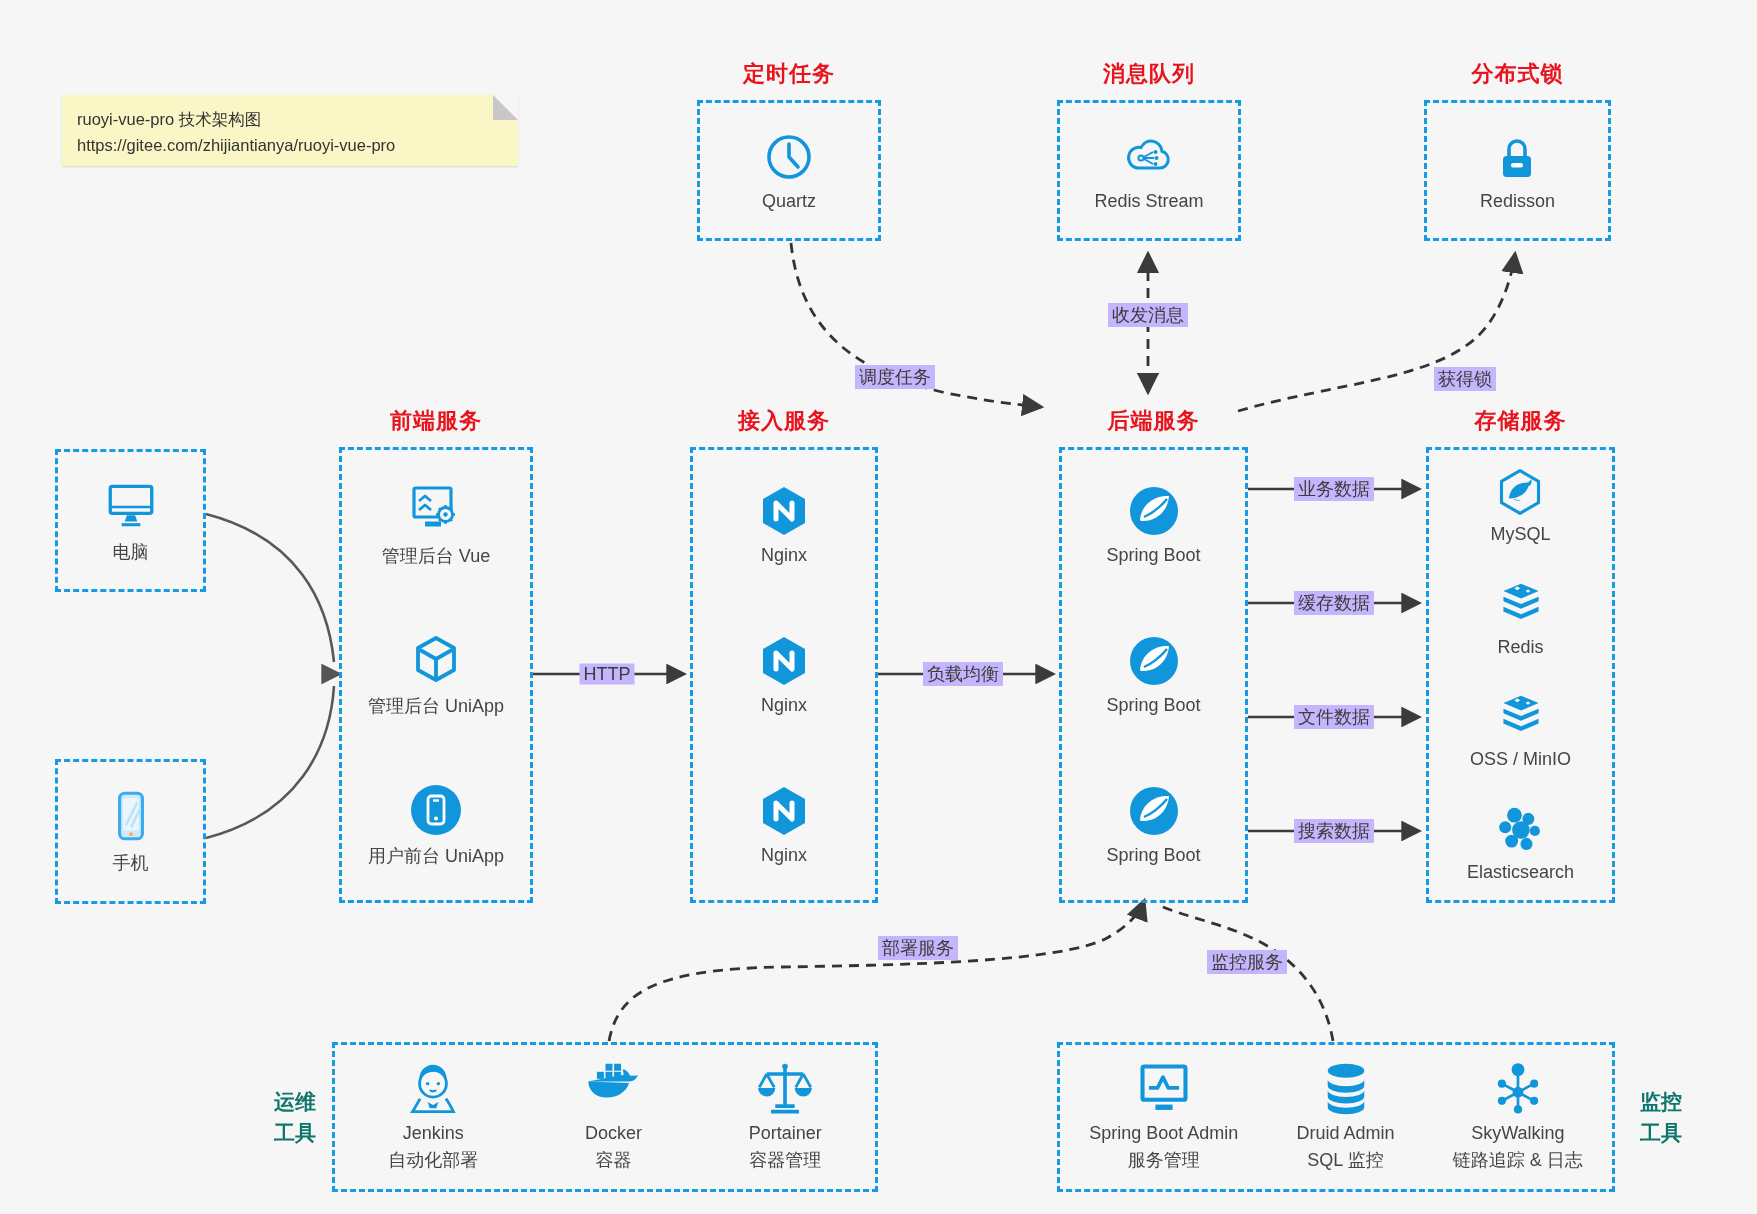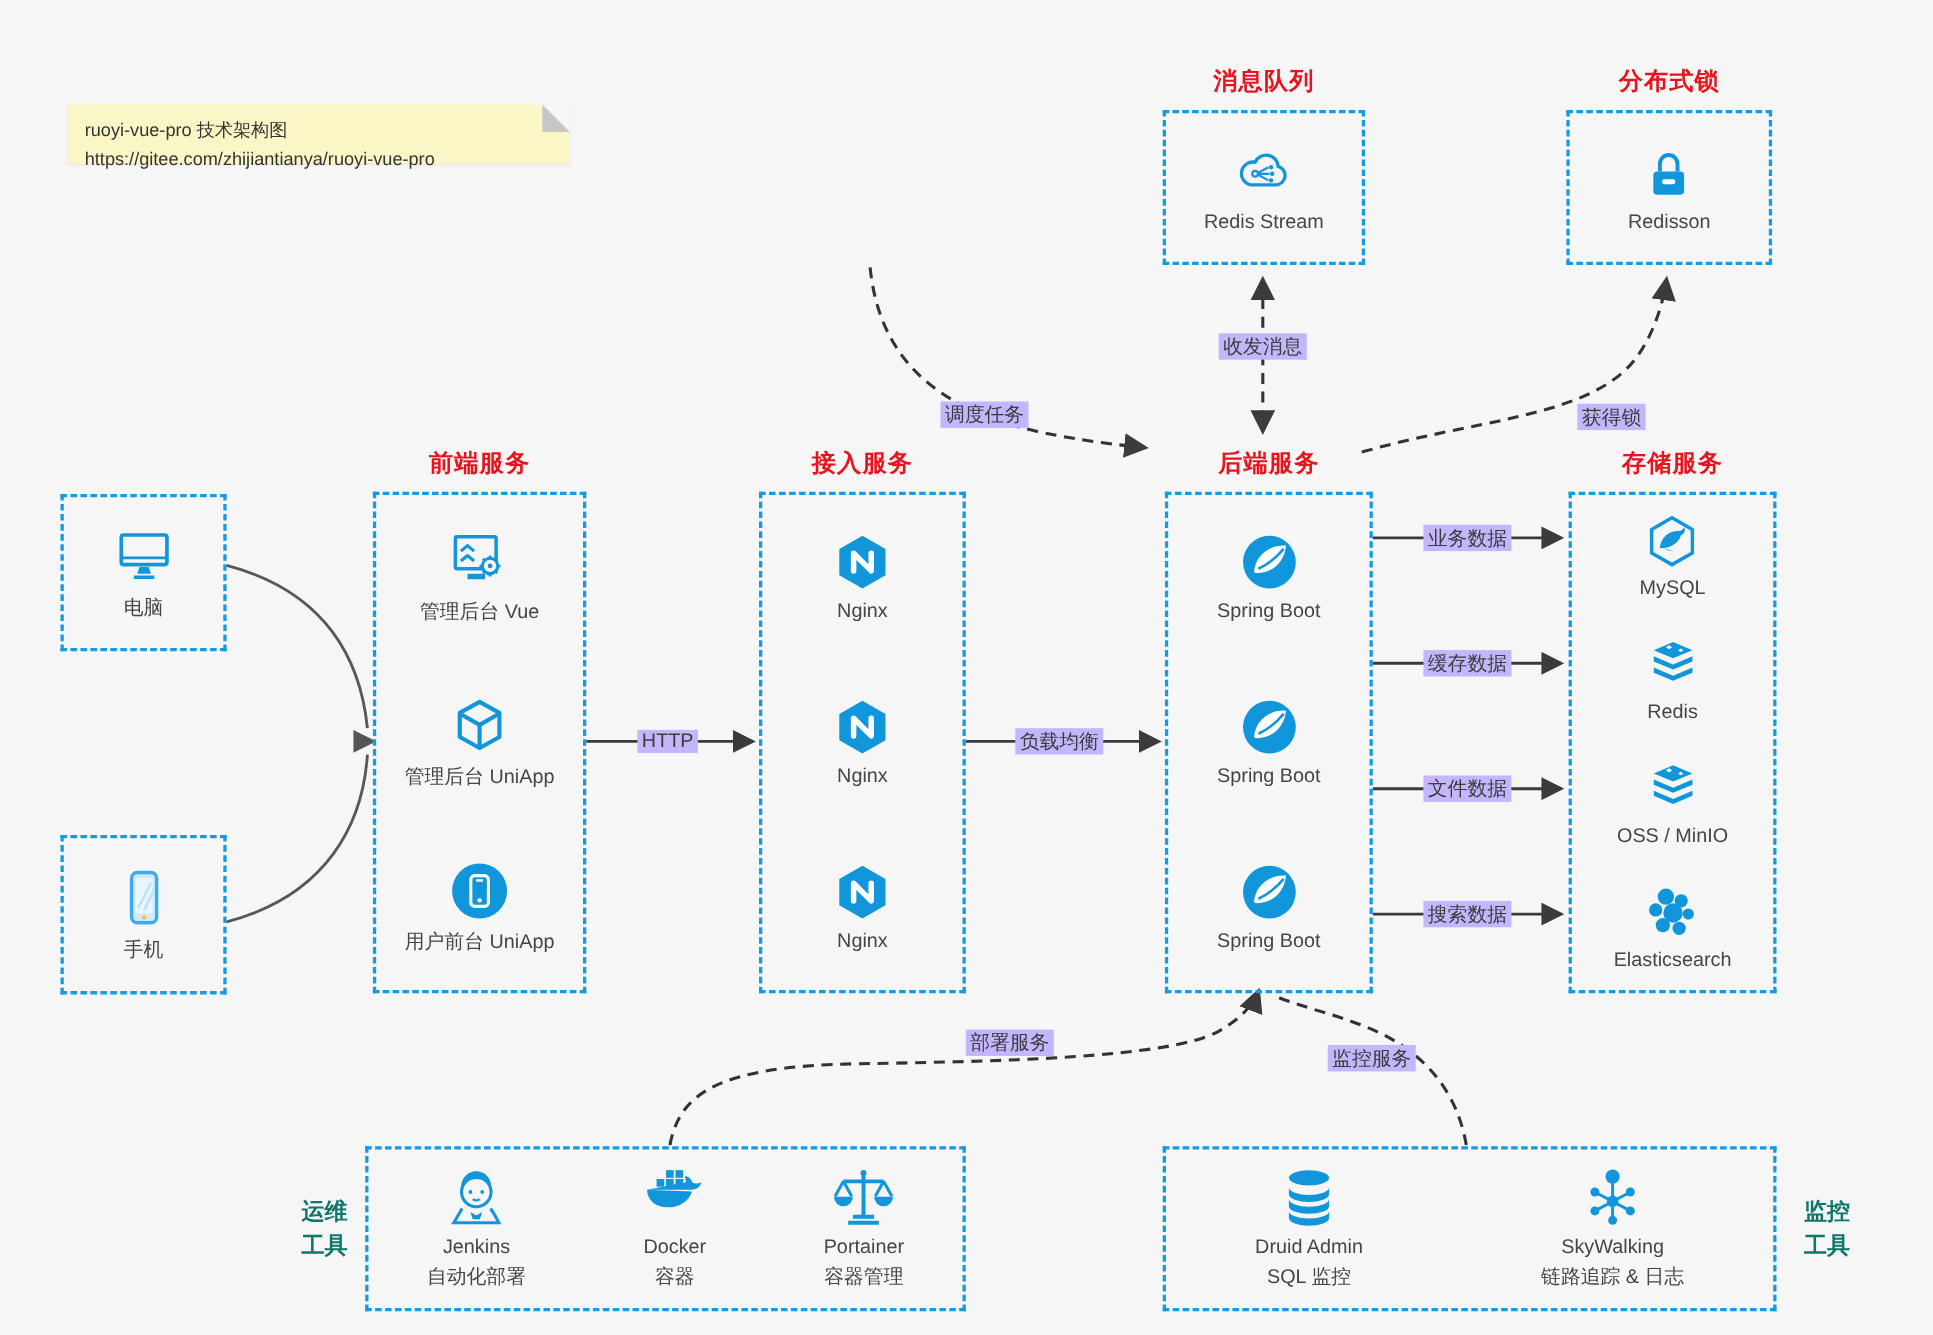--- a/index.html
+++ b/index.html
@@ -1,21 +1,21 @@
 <!DOCTYPE html>
 <html><head>
 <meta charset="utf-8">
 <style>
   html,body{margin:0;padding:0;background:#f6f6f6;}
   #canvas{
     position:relative;width:1757px;height:1214px;background:#f6f6f6;overflow:hidden;
     font-family:"Liberation Sans","DejaVu Sans",sans-serif;color:#3c3c3c;
   }
   
-  .note{position:absolute;left:62px;top:95px;width:456px;height:54px;background:#faf6c5;
+  .note{position:absolute;left:62px;top:95px;width:456px;height:71px;background:#faf6c5;
         box-shadow:0 1px 2px rgba(0,0,0,.12);padding:11px 0 0 15px;box-sizing:border-box;}
   .note::after{content:'';position:absolute;top:0;right:0;width:0;height:0;
         border-left:25px solid #c7c7c7;border-top:25px solid #f6f6f6;}
   .note div{font-size:16.5px;line-height:26px;color:#333;}
   
   .nb{position:absolute;border:3px dashed #149be4;box-sizing:border-box;}
   .group-title{position:absolute;left:-30px;right:-30px;top:-44px;text-align:center;
         color:#e8141d;font-weight:700;font-size:22px;letter-spacing:1px;white-space:nowrap;}
   .col{display:flex;flex-direction:column;justify-content:space-around;align-items:center;height:100%;}
   .row{display:flex;flex-direction:row;justify-content:space-around;align-items:center;height:100%;}
@@ -67,20 +67,32 @@
     <path d="M609,1041 C618,994 652,969 782,967 C906,965 1062,962 1107,938 C1127,927 1139,914 1144,901" fill="none" stroke="#333" stroke-width="2.8" stroke-dasharray="10 7" marker-end="url(#ah)"></path>
 
     <path d="M1333,1041 C1326,1000 1302,958 1243,934 C1214,922 1184,916 1158,905" fill="none" stroke="#333" stroke-width="2.8" stroke-dasharray="10 7"></path>
   </svg>
 
   <div class="note">
     <div>ruoyi-vue-pro 技术架构图</div>
     <div>https://gitee.com/zhijiantianya/ruoyi-vue-pro</div>
   </div>
 
+  <div class="nb" style="left:697px;top:100px;width:184px;height:141px;">
+    <div class="group-title">定时任务</div>
+    <div class="col">
+        <div class="item">
+      <svg class="ic" width="54" height="54" viewBox="0 0 54 54">
+        <circle cx="27" cy="27" r="20" fill="none" stroke="#1296db" stroke-width="3.6"></circle>
+        <path d="M27,27 V14 M27,27 L36,37" fill="none" stroke="#1296db" stroke-width="3.6" stroke-linecap="round"></path>
+      </svg>
+      <div class="lbl">Quartz</div>
+    </div>
+      </div>
+  </div>
 
   <div class="nb" style="left:1057px;top:100px;width:184px;height:141px;">
     <div class="group-title">消息队列</div>
     <div class="col">
         <div class="item">
       <svg class="ic" width="54" height="54" viewBox="0 0 54 54">
         <path d="M15,38 H38 A8.5,8.5 0 0 0 40,21.3 A11,11 0 0 0 19,17.5 A9.2,9.2 0 0 0 15,38 Z" fill="none" stroke="#1296db" stroke-width="3"></path>
         <circle cx="19" cy="28" r="2.6" fill="none" stroke="#1296db" stroke-width="2"></circle>
         <path d="M22,28 L32,28 M22,27 L31,22 M22,29 L31,34" stroke="#1296db" stroke-width="2" fill="none"></path>
         <circle cx="33.5" cy="22" r="2" fill="#1296db"></circle>
@@ -311,20 +323,28 @@
         </svg>
         <div class="lbl2"><span>Portainer</span><br><span>容器管理</span></div>
       </div>
     </div>
   </div>
   <div class="side-label" style="left:258px;top:1086px;width:74px;">运维
 工具</div>
 
   <div class="nb" style="left:1057px;top:1042px;width:558px;height:150px;">
     <div class="row">
+      <div class="item">
+        <svg class="ic" width="58" height="58" viewBox="0 0 54 54">
+          <rect x="7" y="6" width="40" height="31" rx="1.5" fill="none" stroke="#1296db" stroke-width="3.8"></rect>
+          <path d="M13,26 H21 L26,16 L31,26 H41" fill="none" stroke="#1296db" stroke-width="3.4" stroke-linejoin="round"></path>
+          <path d="M19,44 H35" stroke="#1296db" stroke-width="5"></path>
+        </svg>
+        <div class="lbl2"><span>Spring Boot Admin</span><br><span>服务管理</span></div>
+      </div>
       <div class="item">
         <svg class="ic" width="58" height="58" viewBox="0 0 54 54">
           <ellipse cx="27" cy="10" rx="17" ry="6.5" fill="#1296db"></ellipse>
           <path d="M10,18 a17,6.5 0 0 0 34,0 v6 a17,6.5 0 0 1 -34,0 Z" fill="#1296db"></path>
           <path d="M10,28 a17,6.5 0 0 0 34,0 v6 a17,6.5 0 0 1 -34,0 Z" fill="#1296db"></path>
           <path d="M10,38 a17,6.5 0 0 0 34,0 v6 a17,6.5 0 0 1 -34,0 Z" fill="#1296db"></path>
         </svg>
         <div class="lbl2"><span>Druid Admin</span><br><span>SQL 监控</span></div>
       </div>
       <div class="item">

